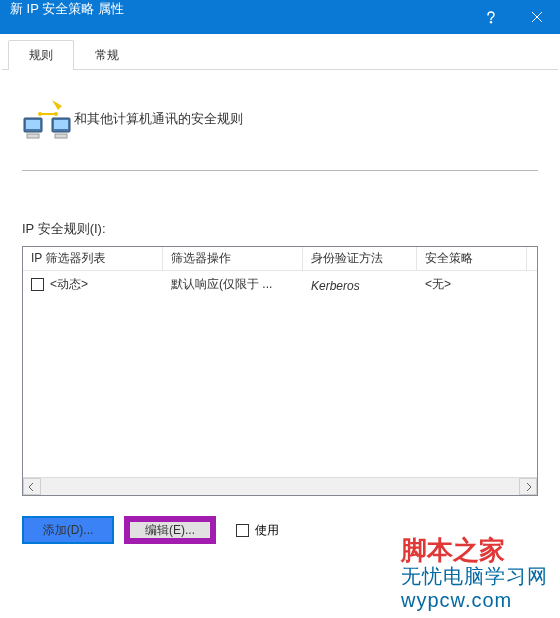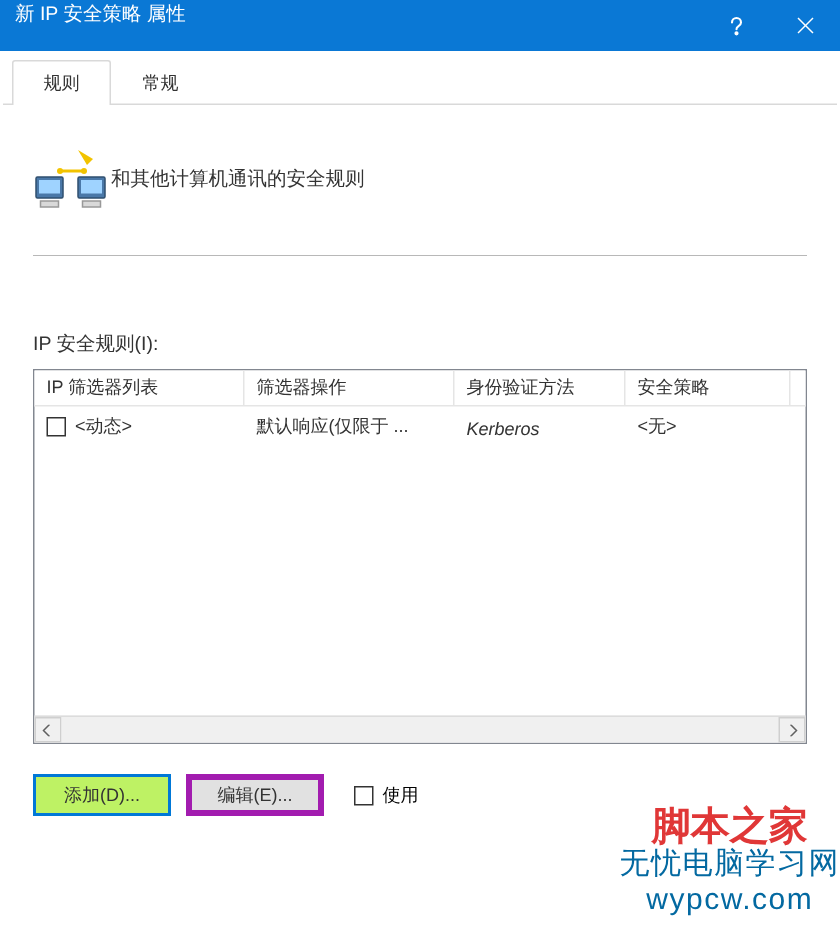--- a/index.html
+++ b/index.html
@@ -21,25 +21,25 @@
   .listview-header { display: flex; height: 24px; background: #fff; border-bottom: 1px solid #e5e5e5; }
   .listview-header .col { padding: 4px 8px; border-right: 1px solid #e5e5e5; font-size: 12px; color: #333; display:flex; align-items:center; white-space: nowrap; overflow: hidden; }
   .listview-body { position: absolute; top: 24px; bottom: 18px; left: 0; right: 0; overflow: hidden; }
   .row { display: flex; height: 22px; align-items: flex-end; }
   .row .cell { padding: 0 8px; font-size: 12px; color: #333; display: flex; align-items: center; gap: 6px; white-space: nowrap; overflow: hidden; text-overflow: ellipsis; }
   .checkbox-box { width: 13px; height: 13px; border: 1px solid #333; background: #fff; flex: 0 0 auto; }
   .hscroll { position: absolute; left: 0; right: 0; bottom: 0; height: 18px; background: #f0f0f0; border-top: 1px solid #dcdcdc; display: flex; align-items: stretch; }
   .hscroll .arrow { width: 18px; display: flex; align-items: center; justify-content: center; background: #f0f0f0; border: 1px solid #cfcfcf; }
   .hscroll .track { flex: 1; background: #f0f0f0; }
   .buttons-row { display: flex; gap: 10px; margin-top: 20px; align-items: center; }
-  .btn { min-width: 92px; height: 28px; border: 4px solid #a21caf; background: #e1e1e1; font-size: 12px; color: #333; cursor: pointer; }
-  .btn.primary { border: 2px solid #0078d7; background: #bef264; }
+  .btn { min-width: 92px; height: 28px; border: 6px solid #a21caf; background: #e1e1e1; font-size: 12px; color: #333; cursor: pointer; }
+  .btn.primary { border: 2px solid #0078d7; background: #3b82f6; }
   .btn:disabled { color: #9a9a9a; }
   .check-row { display:flex; align-items:center; gap:6px; margin-left: 10px; }
-  .watermark { position: absolute; right: 0; bottom: 6px; text-align: center; pointer-events: none; }
+  .watermark { position: absolute; right: 12px; bottom: 6px; text-align: left; pointer-events: none; }
   .watermark .red { color: #d22; font-family: "KaiTi","STKaiti",serif; font-size: 26px; font-weight: bold; opacity: 0.9; line-height: 1; }
   .watermark .grey { color: #0369a1; font-size: 20px; letter-spacing: 1px; line-height: 1.2; }
 
   
   .computers-icon { width: 52px; height: 46px; flex: 0 0 auto; }
 </style>
 </head>
 <body>
 
 <div class="window">

